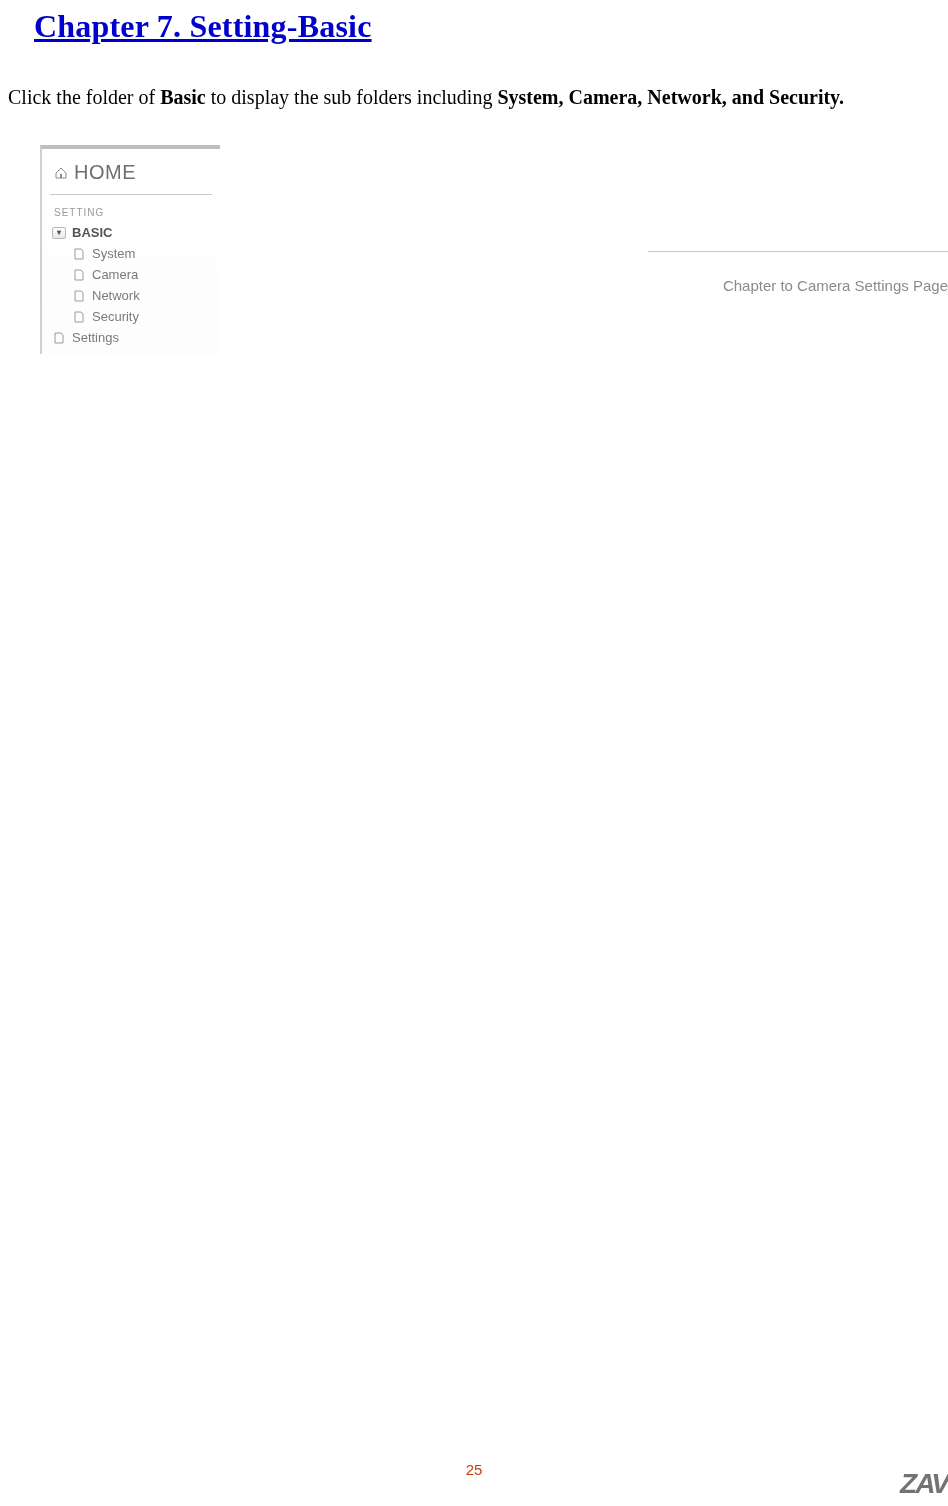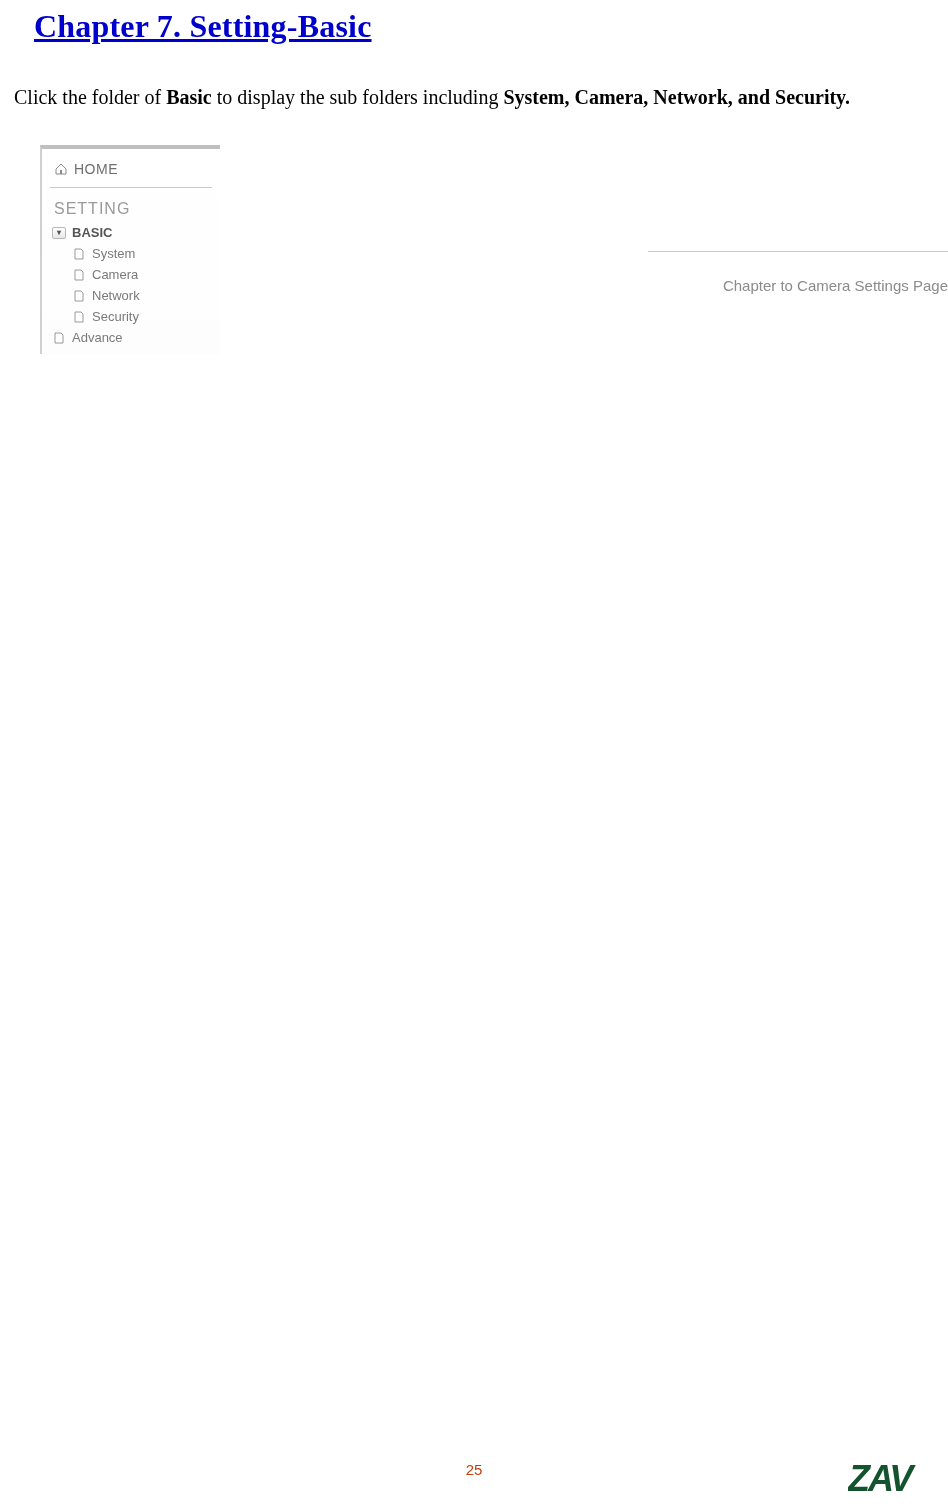--- a/index.html
+++ b/index.html
@@ -16,21 +16,21 @@
     font-weight: bold;
     color: #0000cc;
     text-decoration: underline;
     padding: 8px 0 0 6px;
     letter-spacing: 0.2px;
     margin-left: 28px;
   }
   .intro {
     font-size: 20px;
     line-height: 2.0;
-    padding: 32px 6px 0 14px;
+    padding: 32px 6px 0 8px;
   }
   .intro .bold { font-weight: bold; }
   .screenshot-wrap {
     margin: 28px 0 0 40px;
     display: flex;
     align-items: flex-start;
     width: 908px;
     overflow: hidden;
   }
   
@@ -43,35 +43,35 @@
     font-size: 13px;
     color: #777;
     padding-bottom: 6px;
   }
   .home-row {
     display: flex;
     align-items: center;
     gap: 6px;
     padding: 12px 10px 10px 12px;
     color: #6f6f6f;
-    font-size: 14px;
+    font-size: 20px;
     letter-spacing: 0.5px;
   }
   .home-icon {
     width: 14px; height: 12px;
     position: relative;
   }
   .home-icon svg { width: 14px; height: 12px; display: block; }
   .hr {
     height: 1px;
     background: #c9c9c9;
     margin: 0 8px 6px 8px;
   }
   .section-label {
-    font-size: 16px;
+    font-size: 10px;
     letter-spacing: 1px;
     color: #9a9a9a;
     padding: 6px 0 4px 12px;
   }
   .tree { padding: 0 0 0 10px; }
   .tree-row {
     display: flex;
     align-items: center;
     gap: 6px;
     padding: 3px 0;
@@ -131,28 +131,29 @@
     transform: translateX(-50%);
     font-family: Arial, Helvetica, sans-serif;
     font-size: 15px;
     color: #c2410c;
   }
   .watermark {
     position: absolute;
     bottom: 6px;
     right: 0;
     font-family: Arial, Helvetica, sans-serif;
-    font-size: 36px;
+    font-size: 28px;
     font-weight: 900;
-    color: #14532d;
+    color: #737373;
     letter-spacing: -2px;
     font-style: italic;
     overflow: hidden;
     width: 100px;
     white-space: nowrap;
+    text-align: right;
   }
 </style>
 </head>
 <body>
 
 <h1 class="page-title">Chapter 7. Setting-Basic  </h1>
 
 <p class="intro">
   <span>Click the folder of </span><span class="bold">Basic</span><span> to display the sub folders including </span><span class="bold">System, Camera, Network, and Security.</span>
 </p>
@@ -210,21 +211,21 @@
             </span>
           <span>Security</span>
         </div>
       </div>
       <div class="tree-row">
         <span class="doc-icon">
             <svg viewBox="0 0 12 12">
               <path d="M2 1 H8 L10 3 V11 H2 Z" fill="none" stroke="#9a9a9a" stroke-width="1"></path>
             </svg>
           </span>
-        <span>Advance</span>
+        <span>Settings</span>
       </div>
     </div>
   </div>
 
   <div class="content-pane">
     <div class="brand-text"></div>
     <div class="brand-line"></div>
     <div class="welcome">Chapter to Camera Settings Page</div>
   </div>
 

